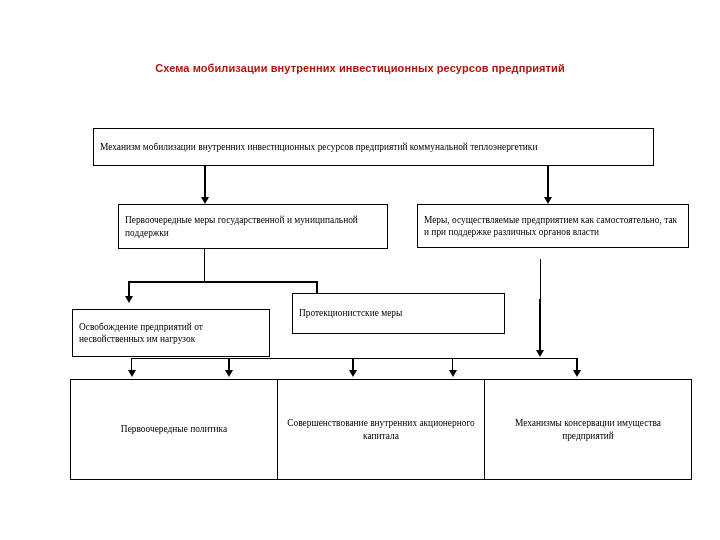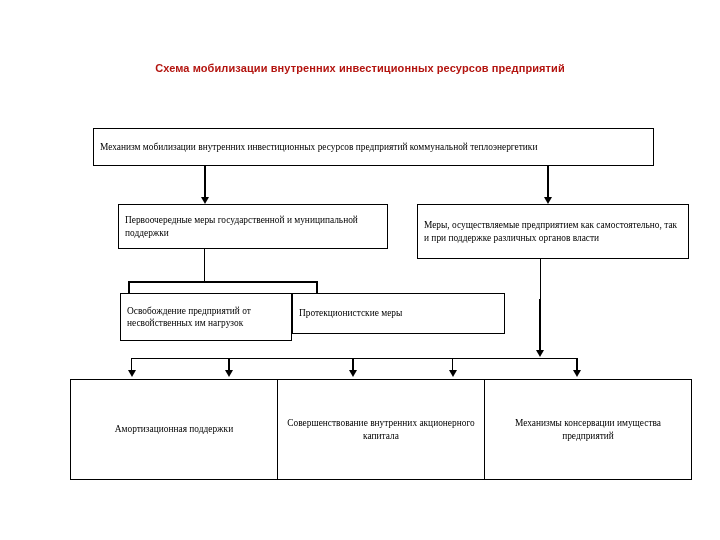--- a/index.html
+++ b/index.html
@@ -102,32 +102,32 @@
   <div class="vline thick" style="left:204px; top:166px; height:33px;"></div>
   <div class="arrow" style="left:201px; top:197px;"></div>
 
   <div class="vline thick" style="left:547px; top:166px; height:33px;"></div>
   <div class="arrow" style="left:544px; top:197px;"></div>
 
   <div class="box" style="left:70px; top:204px; width:270px; height:45px;margin-left:48px;">
     <span>Первоочередные меры государственной и муниципальной поддержки</span>
   </div>
 
-  <div class="box" style="left:417px; top:204px; width:272px; height:55px;">
+  <div class="box" style="left:417px; top:204px; width:272px; height:44px;">
     <span>Меры, осуществляемые предприятием как самостоятельно, так и при поддержке различных органов власти</span>
   </div>
 
   <div class="vline" style="left:204px; top:249px; height:33px;"></div>
   <div class="hline thick" style="left:128px; top:281px; width:190px; height:2px;"></div>
   <div class="vline thick" style="left:128px; top:281px; height:18px;"></div>
   <div class="arrow" style="left:125px; top:296px;"></div>
   <div class="vline thick" style="left:316px; top:281px; height:18px;"></div>
   <div class="arrow" style="left:313px; top:296px;"></div>
 
-  <div class="box" style="left:72px; top:293px; width:172px; height:48px;margin-left:48px;">
+  <div class="box" style="left:72px; top:309px; width:198px; height:48px;">
     <span>Освобождение предприятий от несвойственных им нагрузок</span>
   </div>
 
   <div class="box" style="left:292px; top:293px; width:213px; height:41px;">
     <span>Протекционистские меры</span>
   </div>
 
   <div class="vline" style="left:540px; top:259px; height:40px;"></div>
   <div class="vline thick" style="left:539px; top:299px; height:52px;"></div>
   <div class="arrow" style="left:536px; top:350px;"></div>
@@ -144,21 +144,21 @@
   <div class="arrow" style="left:349px; top:370px;"></div>
 
   <div class="vline" style="left:452px; top:358px; height:16px;"></div>
   <div class="arrow" style="left:449px; top:370px;"></div>
 
   <div class="vline thick" style="left:576px; top:358px; height:16px;"></div>
   <div class="arrow" style="left:573px; top:370px;"></div>
 
   <div class="cellrow" style="left:70px; top:379px; width:622px; height:101px;">
     <div class="cell">
-      <span>Амортизационная поддержки</span>
+      <span>Первоочередные политика</span>
     </div>
     <div class="cell">
       <span>Совершенствование внутренних акционерного капитала</span>
     </div>
     <div class="cell">
       <span>Механизмы консервации имущества предприятий</span>
     </div>
   </div>
 
 </div>

